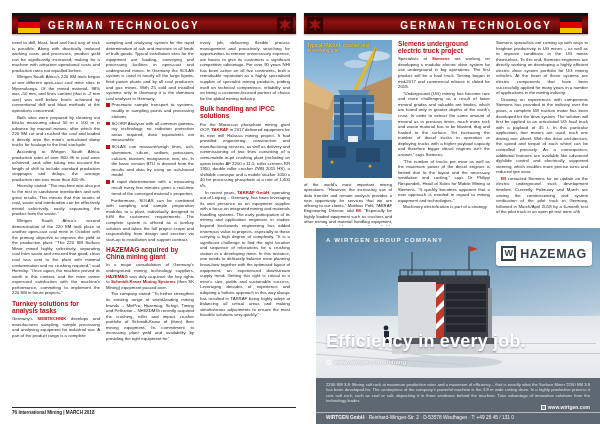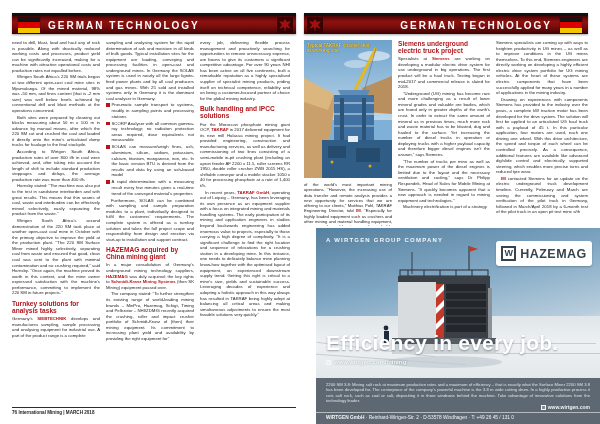--- a/index.html
+++ b/index.html
@@ -75,21 +75,21 @@
     border-radius:3px; display:flex; align-items:center; justify-content:center; gap:4px;
     box-shadow:0 1px 2px rgba(0,0,0,.25);
   }
   .logo-mark {
     width:15px; height:15px; border:2px solid #37434c; color:#37434c; font-weight:bold;
     font-size:9px; line-height:11px; text-align:center;
   }
   .logo-word { color:#37434c; font-weight:bold; font-size:12.5px; letter-spacing:.5px; }
   .ad-headline {
     position:absolute; left:10px; top:103px; color:#ffffff; font-weight:bold;
-    font-size:21px; letter-spacing:.2px; text-shadow:0 1px 2px rgba(40,60,75,.45);
+    font-size:18px; letter-spacing:.2px; text-shadow:0 1px 2px rgba(40,60,75,.45);
   }
   .ad-url1 { position:absolute; left:10px; top:131px; display:flex; align-items:center; gap:3px;
     color:#f4f7f8; font-weight:bold; font-size:6px; text-shadow:0 0 2px rgba(40,60,75,.5); }
   .mini-sq { width:5px; height:5px; border:1px solid #f4f7f8; background:rgba(255,255,255,.25); }
   .ad-band { position:absolute; left:0; bottom:0; width:100%; height:46px; background:#5d6872; }
   .ad-body {
     position:absolute; left:10px; top:4px; width:264px; color:#dde2e6;
     font-size:4.2px; line-height:1.3; text-align:justify;
   }
   .ad-url2 { position:absolute; right:10px; top:26px; display:flex; align-items:center; gap:2px;

